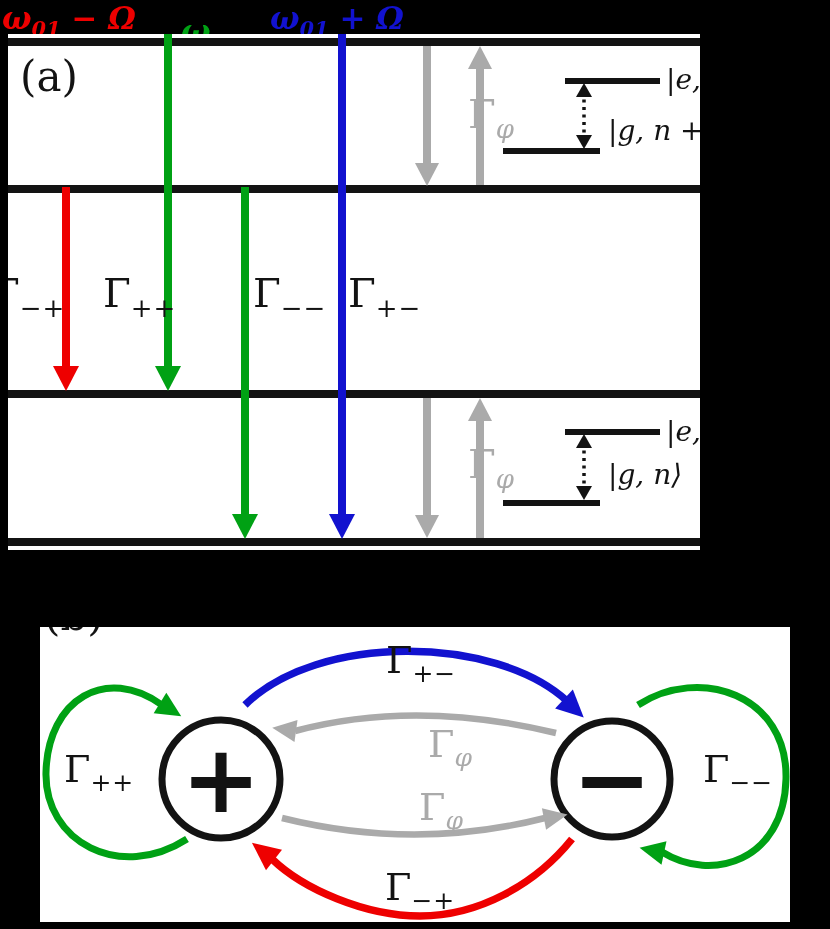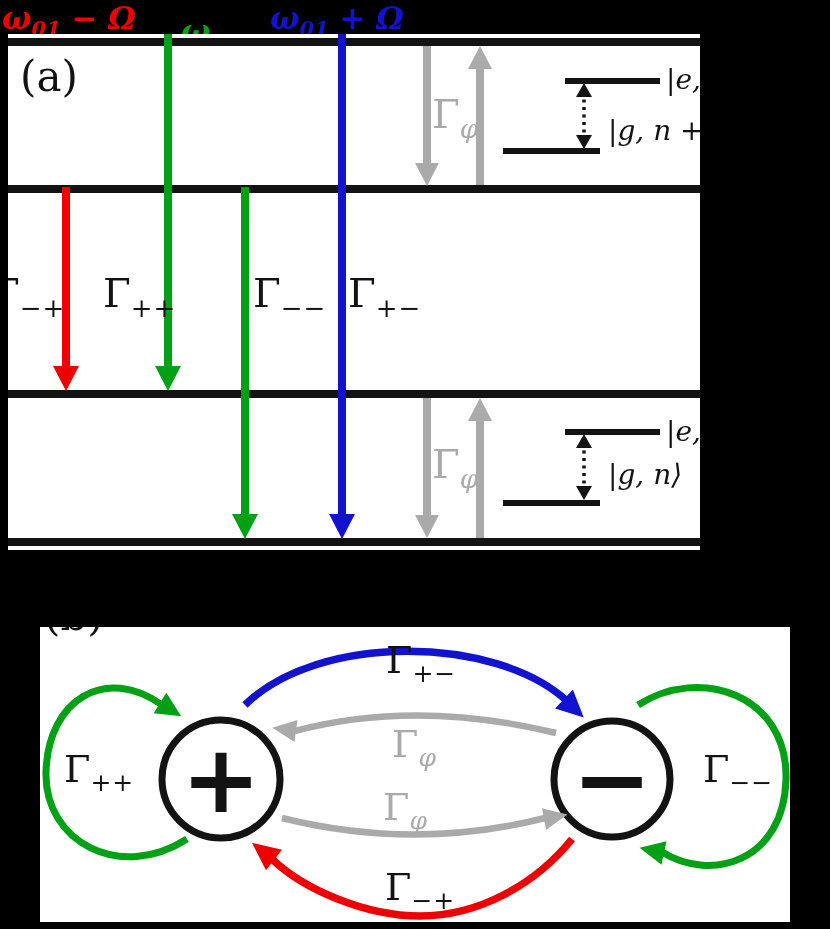--- a/index.html
+++ b/index.html
@@ -8,21 +8,21 @@
   }
   html,body{margin:0;padding:0;background:#000;}
   .canvas{position:relative;width:830px;height:929px;background:var(--canvas_bg);
           overflow:hidden;font-family:"DejaVu Serif","DejaVu Sans",serif;color:var(--ink);}
   .panel{position:absolute;background:var(--panel_bg);overflow:hidden;}
   .abs{position:absolute;white-space:nowrap;}
   svg{position:absolute;left:0;top:0;display:block;}
   
   .freq{font-size:31px;font-weight:bold;font-style:italic;line-height:34px;}
   .freq .fsub{font-size:21px;vertical-align:-7px;}
-  .c-red{color:var(--red);} .c-green{color:var(--green);} .c-blue{color:var(--blue);} .c-gray{color:var(--gray);}
+  .c-red{color:var(--red);} .c-green{color:var(--green);} .c-blue{color:var(--blue);} .c-gray{color:var(--gray);margin-left:36px;}
   
   .rate{line-height:1;}
   .rate .gbase{font-size:40px;}
   .rate .gsub{font-size:26px;vertical-align:-10px;letter-spacing:1px;}
   .rate-b .gbase{font-size:38px;}
   .rate-b .gsub{font-size:25px;vertical-align:-9px;letter-spacing:1px;}
   .phi .gsub{font-style:italic;letter-spacing:0;}
   .tag{font-size:42px;}
   .ket{font-style:italic;font-size:28px;}
   .state-sym{display:flex;align-items:center;justify-content:center;

